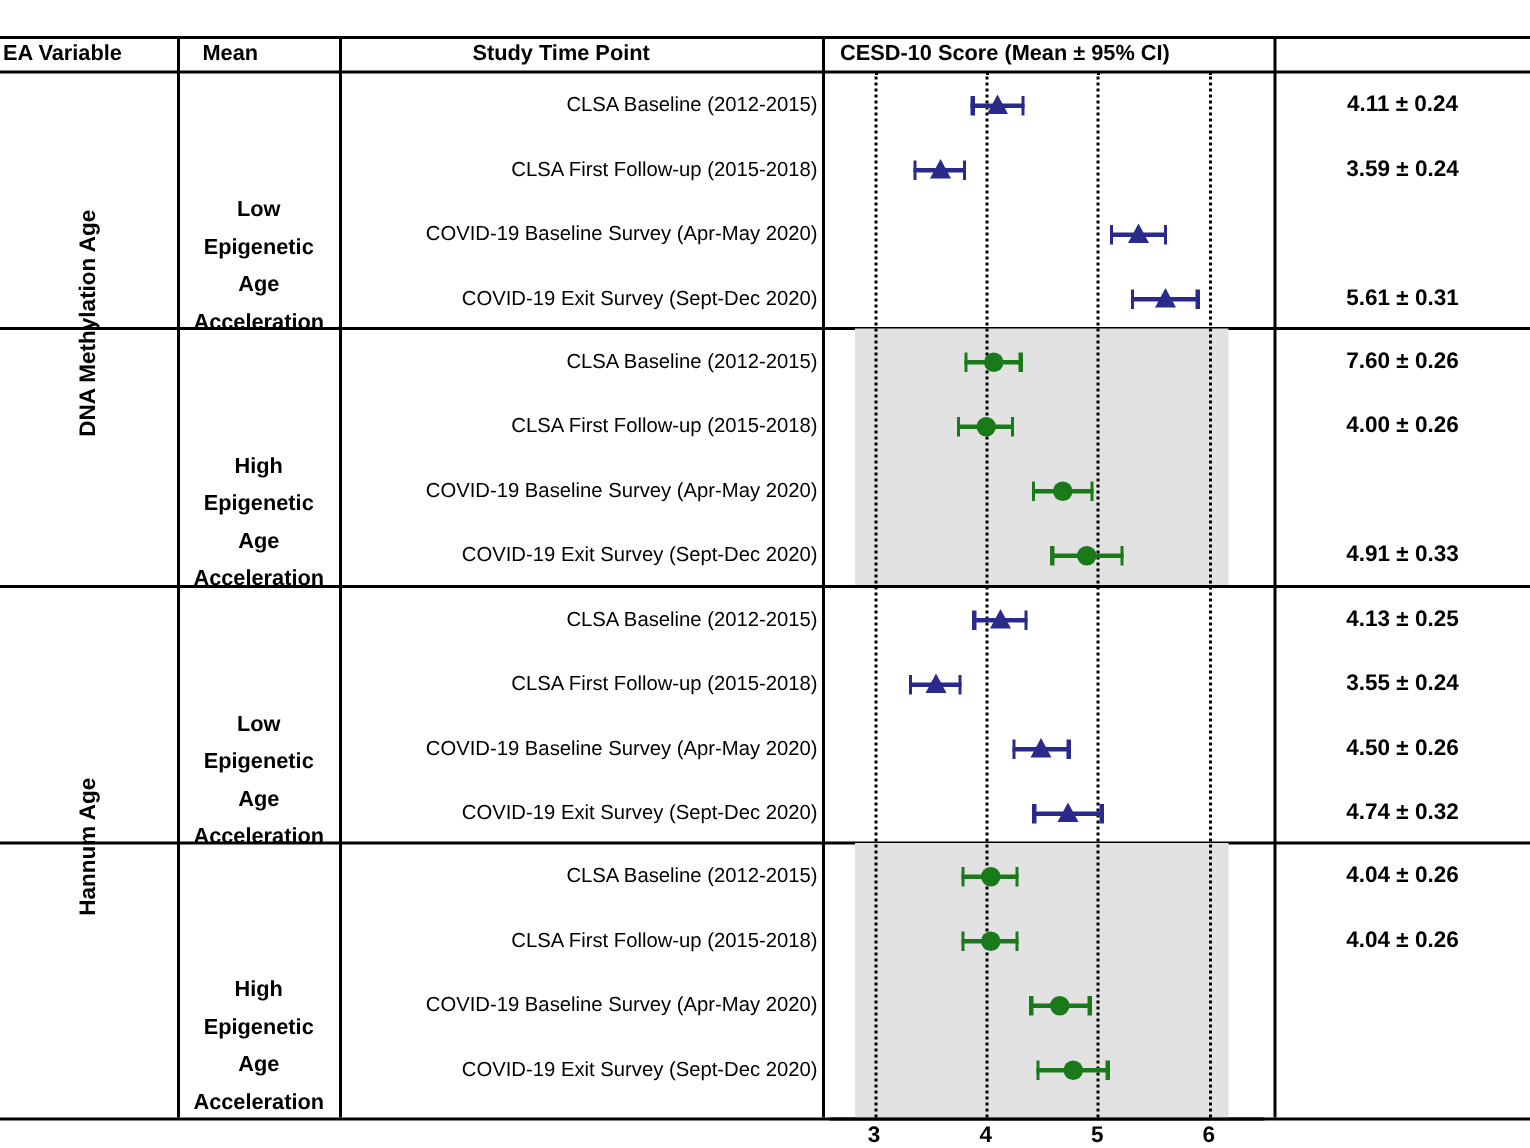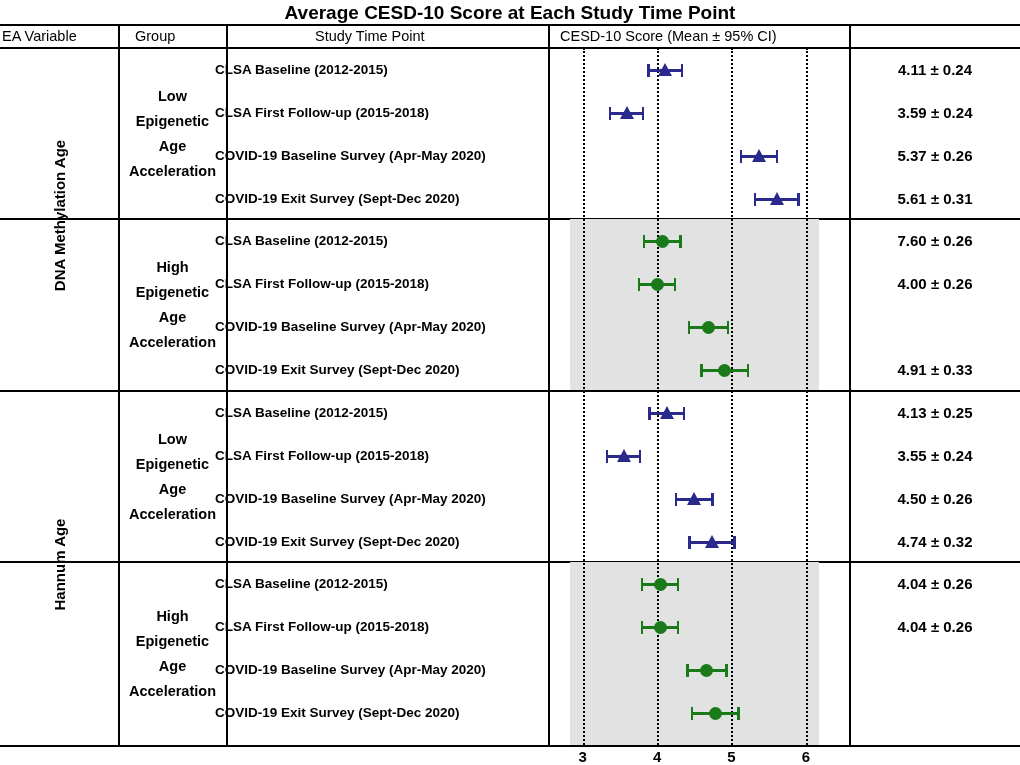--- a/index.html
+++ b/index.html
@@ -11,21 +11,21 @@
     overflow:hidden;
   }
   #chart-root{position:relative;width:1020px;height:765px;}
 
   .title{
     position:absolute;top:2px;left:0;width:1020px;
     text-align:center;font-size:19px;font-weight:bold;
   }
 
   
-  .hdr{position:absolute;font-size:14.5px;font-weight:normal;}
+  .hdr{position:absolute;font-size:14.5px;font-weight:bold;}
   .hdr-ea{left:2px;top:28px;}
   .hdr-group{left:135px;top:28px;}
   .hdr-stp{left:315px;top:28px;}
   .hdr-score{left:560px;top:28px;}
 
   .rule{position:absolute;left:0;width:1020px;height:2px;background:#000;}
   .rule-thin{position:absolute;left:0;width:1020px;height:1.5px;background:#000;}
 
   
   .vsep{position:absolute;width:2px;background:#000;}
@@ -33,56 +33,55 @@
   
   .band{position:absolute;background:#e2e2e2;}
   .gridline{position:absolute;top:0;width:0;border-left:2px dotted #000;height:700px;}
   .axis-line{position:absolute;left:553px;width:290px;height:2px;background:#000;}
   .tick-label{position:absolute;font-size:15px;font-weight:bold;text-align:center;width:30px;}
 
   
   .row{position:absolute;left:0;width:1020px;height:34px;}
   .row-label{
     position:absolute;left:215px;width:330px;
-    text-align:left;font-size:13.5px;font-weight:bold;
+    text-align:right;font-size:13.5px;font-weight:normal;
     line-height:34px;white-space:nowrap;
   }
   .row-value{
     position:absolute;left:855px;width:160px;
     text-align:center;font-size:15px;font-weight:bold;
     line-height:34px;
   }
 
   
   .errbar{position:absolute;height:2.5px;}
   .cap{position:absolute;width:2.5px;height:13px;}
   .marker-tri{position:absolute;width:0;height:0;border-left:7px solid transparent;border-right:7px solid transparent;}
   .marker-dot{position:absolute;width:13px;height:13px;border-radius:50%;}
 
   
   .group-label{
     position:absolute;left:125px;width:95px;text-align:center;
-    font-size:14.5px;font-weight:bold;line-height:25px;
+    font-size:14.5px;font-weight:bold;line-height:25px;margin-top:44px;
   }
   
   .ea-label{
     position:absolute;left:-60px;width:170px;text-align:center;
     font-size:15px;font-weight:bold;
     transform:rotate(-90deg);transform-origin:center center;
   }
 </style>
 </head>
 <body>
 
 <div id="chart-root">
 
-  <div class="title">Average CESD-10 Score at Each Study Time Point</div>
 
   <div class="hdr hdr-ea">EA Variable</div>
-  <div class="hdr hdr-group">Group</div>
+  <div class="hdr hdr-group">Mean</div>
   <div class="hdr hdr-stp">Study Time Point</div>
   <div class="hdr hdr-score">CESD-10 Score (Mean ± 95% CI)</div>
 
   <div class="rule" style="top:24px;"></div>
   <div class="rule" style="top:47px;"></div>
   <div class="rule-thin" style="top:218px;"></div>
   <div class="rule" style="top:390px;"></div>
   <div class="rule-thin" style="top:561px;"></div>
   <div class="rule" style="top:745px;"></div>
 
@@ -149,21 +148,20 @@
       <div class="row" style="top: 96px;">
         <div class="row-label">CLSA First Follow-up (2015-2018)</div>
         <div class="row-value">3.59 ± 0.24</div>
         <div class="errbar" style="left: 608.769px; top: 16px; width: 35.6923px; background: rgb(42, 42, 140);"></div>
         <div class="cap" style="left: 608.769px; top: 10.5px; background: rgb(42, 42, 140);"></div>
         <div class="cap" style="left: 641.962px; top: 10.5px; background: rgb(42, 42, 140);"></div>
         <div class="marker-tri" style="left: 619.615px; top: 10px; border-bottom: 13px solid rgb(42, 42, 140);"></div>
       </div>
       <div class="row" style="top: 139px;">
         <div class="row-label">COVID-19 Baseline Survey (Apr-May 2020)</div>
-        <div class="row-value">5.37 ± 0.26</div>
         <div class="errbar" style="left: 739.641px; top: 16px; width: 38.6667px; background: rgb(42, 42, 140);"></div>
         <div class="cap" style="left: 739.641px; top: 10.5px; background: rgb(42, 42, 140);"></div>
         <div class="cap" style="left: 775.808px; top: 10.5px; background: rgb(42, 42, 140);"></div>
         <div class="marker-tri" style="left: 751.974px; top: 10px; border-bottom: 13px solid rgb(42, 42, 140);"></div>
       </div>
       <div class="row" style="top: 182px;">
         <div class="row-label">COVID-19 Exit Survey (Sept-Dec 2020)</div>
         <div class="row-value">5.61 ± 0.31</div>
         <div class="errbar" style="left: 753.769px; top: 16px; width: 46.1026px; background: rgb(42, 42, 140);"></div>
         <div class="cap" style="left: 753.769px; top: 10.5px; background: rgb(42, 42, 140);"></div>

